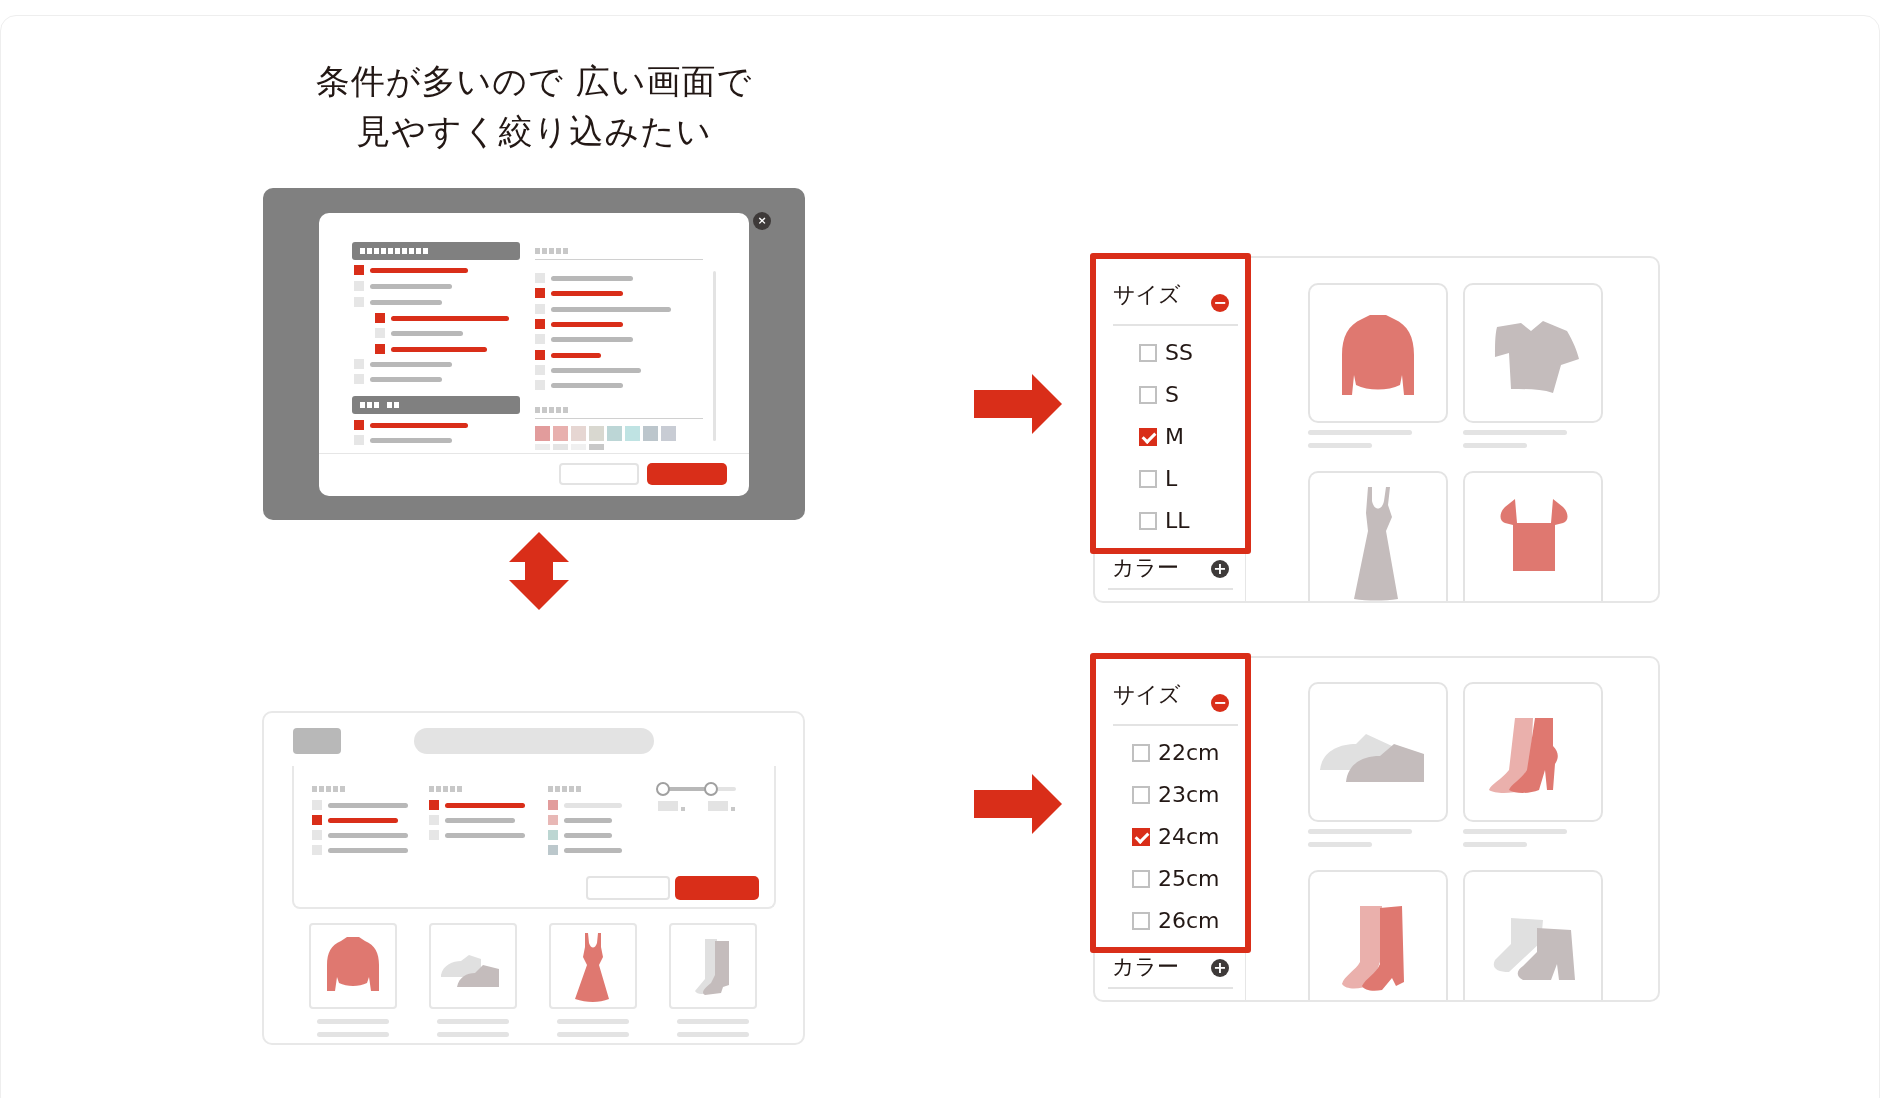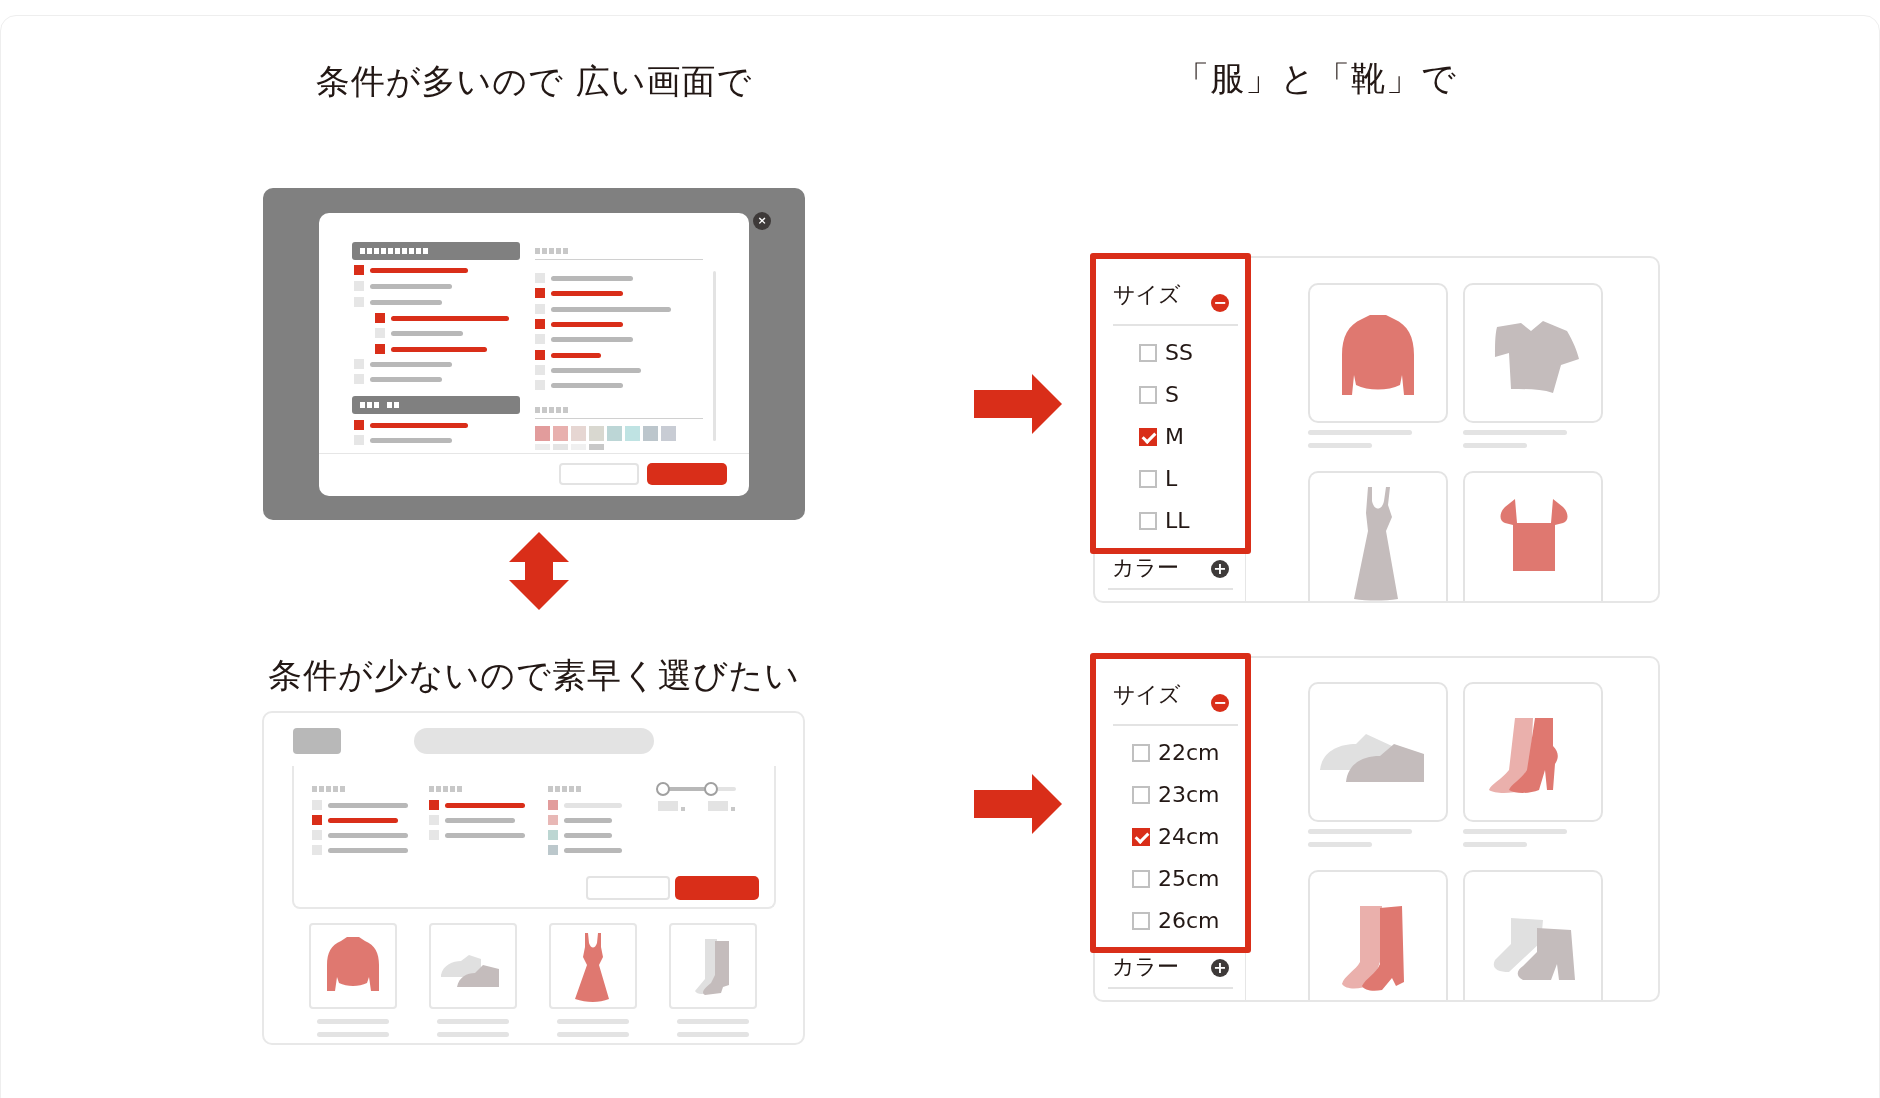--- a/index.html
+++ b/index.html
@@ -65,20 +65,21 @@
   .prod-line { position: absolute; height: 5px; background: #e3e3e3; border-radius: 3px; }
   svg { display: block; }
 </style>
 </head>
 <body>
 
 <div class="canvas">
 
   <div class="caption" style="left:233px; top:40px; width:600px;">
     <div>条件が多いので 広い画面で</div>
+    <div>見やすく絞り込みたい</div>
   </div>
 
   <div class="abs modal-frame"></div>
   <div class="abs modal-card">
 
     <div class="grp-head" style="left:33px; top:29px; width:168px;">
       <div class="dots">
           <i></i>
           <i></i>
           <i></i>
@@ -206,23 +207,20 @@
     <div class="hr" style="left:0; top:240px; width:430px; background:#e6e6e6;"></div>
     <div class="btn-ghost" style="left:240px; top:250px; width:80px; height:22px;"></div>
     <div class="btn-red" style="left:328px; top:250px; width:80px; height:22px;"></div>
   </div>
   <div class="abs modal-close">×</div>
 
   <svg class="abs dbl-arrow" viewBox="0 0 60 78">
     <polygon points="30,0 60,30 44,30 44,48 60,48 30,78 0,48 16,48 16,30 0,30" fill="#d92e19"></polygon>
   </svg>
 
-  <div class="caption" style="left:233px; top:634px; width:600px;">
-    <div>条件が少ないので素早く選びたい</div>
-  </div>
 
   <div class="abs compact-frame"></div>
   <div class="abs logo-block"></div>
   <div class="abs search-pill"></div>
   <div class="abs filter-panel">
 
     <div class="mini-label" style="left:18px; top:20px;">
         <i></i>
         <i></i>
         <i></i>
@@ -328,21 +326,20 @@
   <div class="cap-bar" style="left:316px; top:1003px;"></div>
   <div class="cap-bar" style="left:316px; top:1016px;"></div>
   <div class="cap-bar" style="left:436px; top:1003px;"></div>
   <div class="cap-bar" style="left:436px; top:1016px;"></div>
   <div class="cap-bar" style="left:556px; top:1003px;"></div>
   <div class="cap-bar" style="left:556px; top:1016px;"></div>
   <div class="cap-bar" style="left:676px; top:1003px;"></div>
   <div class="cap-bar" style="left:676px; top:1016px;"></div>
 
   <div class="caption" style="left:1015px; top:37px; width:600px;">
-    <div>「服」と「靴」で</div>
   </div>
 
   <svg class="abs arrow-right" style="left:973px; top:358px;" viewBox="0 0 90 60">
     <polygon points="0,16 58,16 58,0 88,30 58,60 58,44 0,44" fill="#d92e19"></polygon>
   </svg>
   <svg class="abs arrow-right" style="left:973px; top:758px;" viewBox="0 0 90 60">
     <polygon points="0,16 58,16 58,0 88,30 58,60 58,44 0,44" fill="#d92e19"></polygon>
   </svg>
 
   <div class="shop-card" style="left:1092px; top:240px;"></div>

